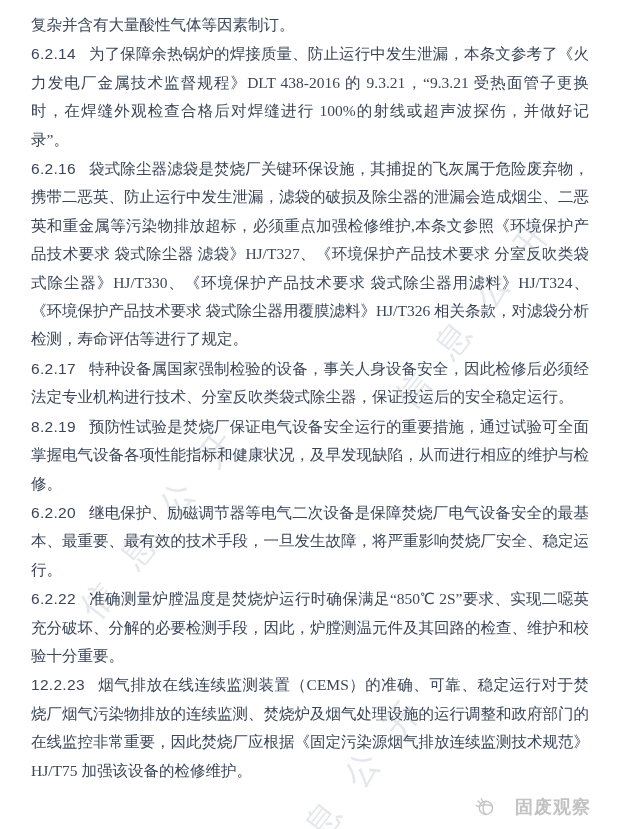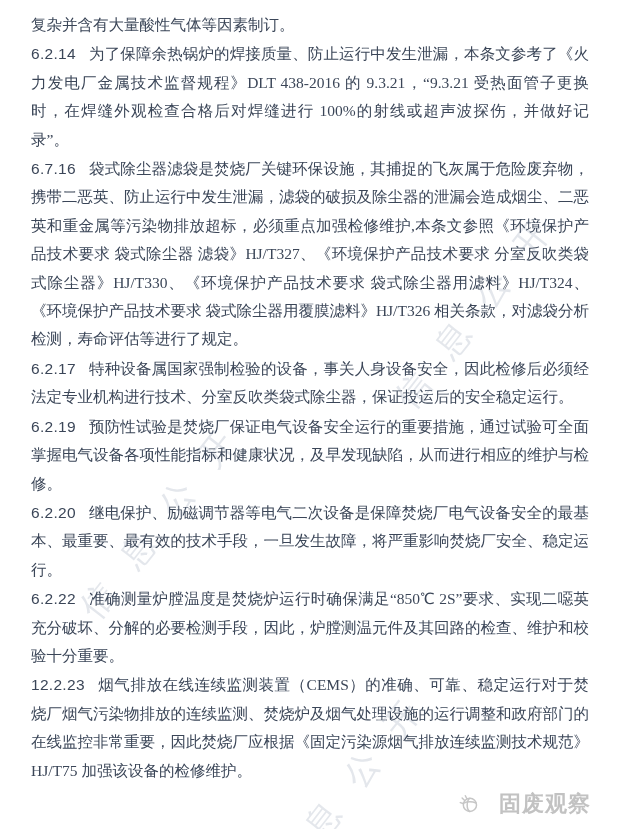--- a/index.html
+++ b/index.html
@@ -52,21 +52,21 @@
   .brand {
     position: absolute;
     right: 26px; bottom: 10px;
     z-index: 2;
     display: flex;
     align-items: center;
     gap: 19px;
     color: #c2c2c2;
     font-family: Liberation Sans, sans-serif;
     font-weight: 700;
-    font-size: 22px;
+    font-size: 18px;
     letter-spacing: 1px;
     user-select: none;
   }
   .brand-icon { display: inline-flex; width: 22px; height: 22px; }
   .brand-icon svg { width: 22px; height: 22px; }
 </style>
 </head>
 <body>
 
 <div class="page">
@@ -76,26 +76,26 @@
     <div class="wm wm-b">信息公开</div>
     <div class="wm wm-c">信息公开</div>
   </div>
 
   <div class="content">
 
     <p class="para"><span>复杂并含有大量酸性气体等因素制订。</span></p>
 
     <p class="para"><span class="num">6.2.14</span><span>为了保障余热锅炉的焊接质量、防止运行中发生泄漏，本条文参考了《火力发电厂金属技术监督规程》DLT 438-2016 的 9.3.21，“9.3.21 受热面管子更换时，在焊缝外观检查合格后对焊缝进行 100%的射线或超声波探伤，并做好记录”。</span></p>
 
-    <p class="para"><span class="num">6.7.16</span><span>袋式除尘器滤袋是焚烧厂关键环保设施，其捕捉的飞灰属于危险废弃物，携带二恶英、防止运行中发生泄漏，滤袋的破损及除尘器的泄漏会造成烟尘、二恶英和重金属等污染物排放超标，必须重点加强检修维护,本条文参照《环境保护产品技术要求 袋式除尘器 滤袋》HJ/T327、《环境保护产品技术要求 分室反吹类袋式除尘器》HJ/T330、《环境保护产品技术要求 袋式除尘器用滤料》HJ/T324、《环境保护产品技术要求 袋式除尘器用覆膜滤料》HJ/T326 相关条款，对滤袋分析检测，寿命评估等进行了规定。</span></p>
+    <p class="para"><span class="num">6.2.16</span><span>袋式除尘器滤袋是焚烧厂关键环保设施，其捕捉的飞灰属于危险废弃物，携带二恶英、防止运行中发生泄漏，滤袋的破损及除尘器的泄漏会造成烟尘、二恶英和重金属等污染物排放超标，必须重点加强检修维护,本条文参照《环境保护产品技术要求 袋式除尘器 滤袋》HJ/T327、《环境保护产品技术要求 分室反吹类袋式除尘器》HJ/T330、《环境保护产品技术要求 袋式除尘器用滤料》HJ/T324、《环境保护产品技术要求 袋式除尘器用覆膜滤料》HJ/T326 相关条款，对滤袋分析检测，寿命评估等进行了规定。</span></p>
 
     <p class="para"><span class="num">6.2.17</span><span>特种设备属国家强制检验的设备，事关人身设备安全，因此检修后必须经法定专业机构进行技术、分室反吹类袋式除尘器，保证投运后的安全稳定运行。</span></p>
 
 
-    <p class="para"><span class="num">6.2.19</span><span>预防性试验是焚烧厂保证电气设备安全运行的重要措施，通过试验可全面掌握电气设备各项性能指标和健康状况，及早发现缺陷，从而进行相应的维护与检修。</span></p>
+    <p class="para"><span class="num">8.2.19</span><span>预防性试验是焚烧厂保证电气设备安全运行的重要措施，通过试验可全面掌握电气设备各项性能指标和健康状况，及早发现缺陷，从而进行相应的维护与检修。</span></p>
 
     <p class="para"><span class="num">6.2.20</span><span>继电保护、励磁调节器等电气二次设备是保障焚烧厂电气设备安全的最基本、最重要、最有效的技术手段，一旦发生故障，将严重影响焚烧厂安全、稳定运行。</span></p>
 
     <p class="para"><span class="num">6.2.22</span><span>准确测量炉膛温度是焚烧炉运行时确保满足“850℃ 2S”要求、实现二噁英充分破坏、分解的必要检测手段，因此，炉膛测温元件及其回路的检查、维护和校验十分重要。</span></p>
 
     <p class="para"><span class="num">12.2.23</span><span>烟气排放在线连续监测装置（CEMS）的准确、可靠、稳定运行对于焚烧厂烟气污染物排放的连续监测、焚烧炉及烟气处理设施的运行调整和政府部门的在线监控非常重要，因此焚烧厂应根据《固定污染源烟气排放连续监测技术规范》HJ/T75 加强该设备的检修维护。</span></p>
 
   </div>
 
   <div class="brand">

